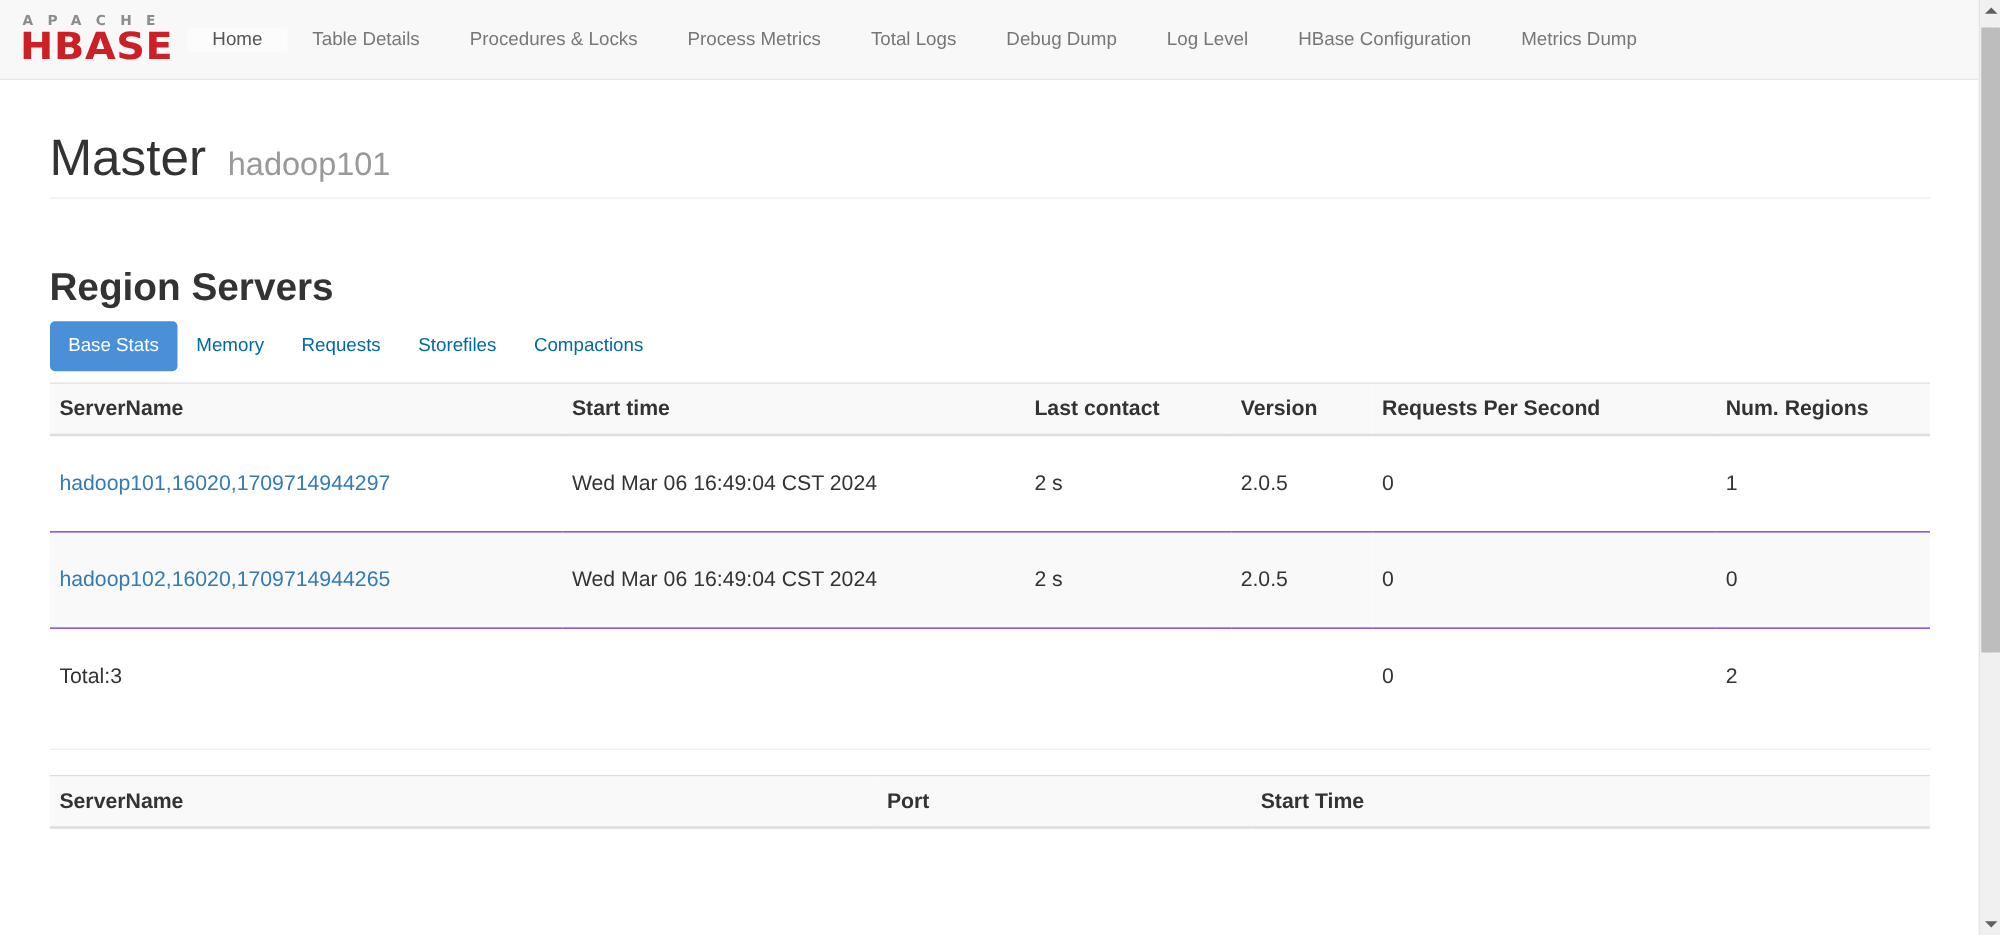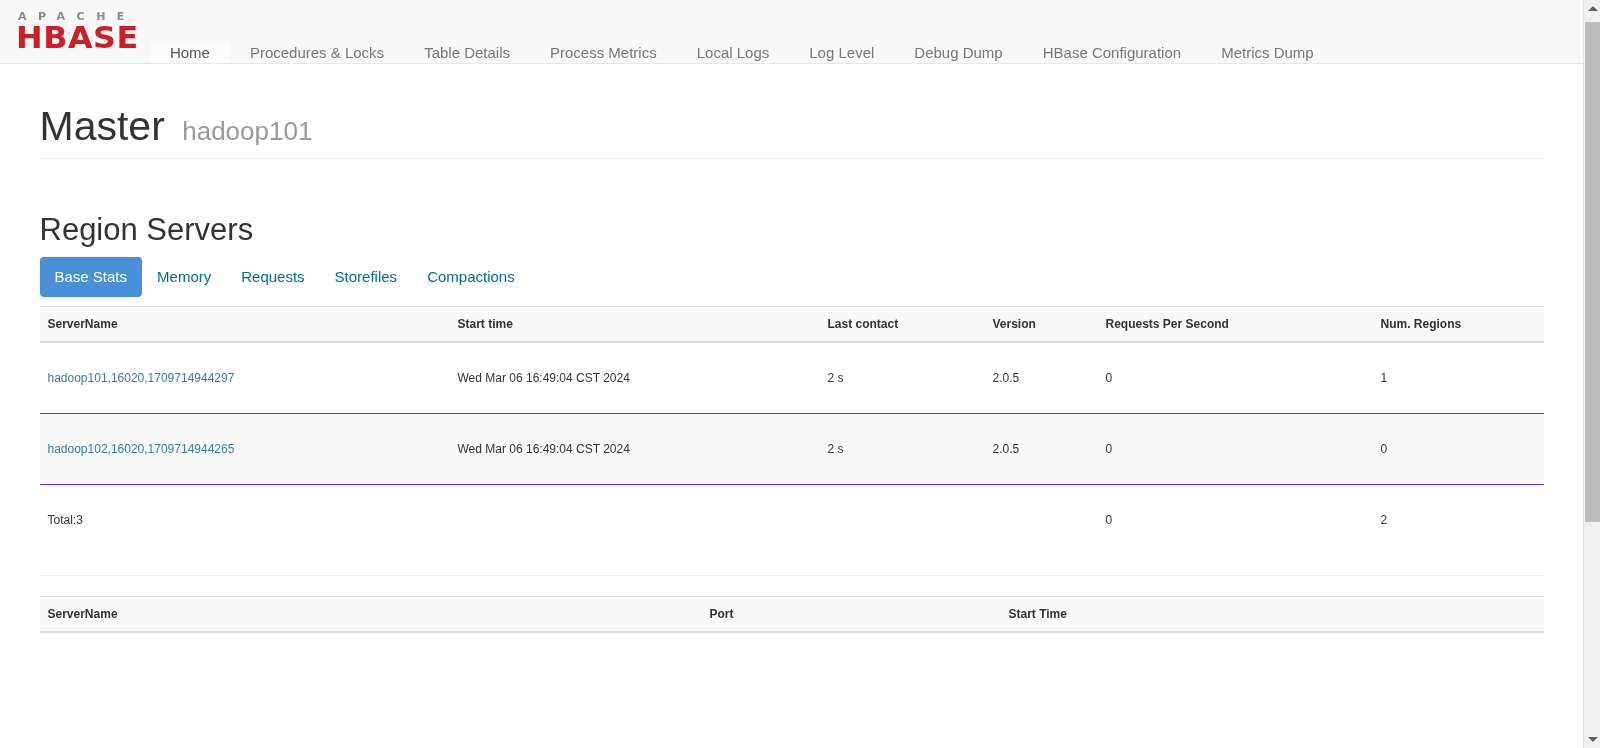--- a/index.html
+++ b/index.html
@@ -85,21 +85,21 @@
     font-family: "DejaVu Sans", sans-serif;
     font-size: 30px;
     font-weight: bold;
     letter-spacing: 0.5px;
     color: #cc2026;
     transform: scaleX(1.06);
     transform-origin: left center;
   }
   .nav-items {
     display: flex;
-    align-items: flex-end;
+    align-items: center;
     list-style: none;
     margin: 0;
     padding: 0;
   }
   .nav-items li { display: flex; }
   .nav-items a {
     display: flex;
     align-items: center;
     padding: 0 20px;
     font-size: 15px;
@@ -132,21 +132,21 @@
   }
   .page-header h1 small {
     font-size: 26px;
     color: #999999;
     font-weight: normal;
     margin-left: 6px;
   }
 
   h2.section-title {
     font-size: 31px;
-    font-weight: normal;
+    font-weight: bold;
     color: #333333;
     margin: 54px 0 10px;
     line-height: 1.1;
   }
 
   hr.divider {
     border: 0;
     border-top: 1px solid #eeeeee;
     margin: 20px 0;
   }
@@ -171,21 +171,21 @@
   .nav-pills li.active a {
     background: #4a90d9;
     color: #ffffff;
   }
 
   
   table.data {
     width: 100%;
     border-collapse: collapse;
     margin-bottom: 20px;
-    font-size: 12px;
+    font-size: 17px;
   }
   table.data th {
     text-align: left;
     font-weight: bold;
     color: #333333;
     padding: 10px 8px;
     border-bottom: 2px solid #dddddd;
     background: #f9f9f9;
     border-top: 1px solid #dddddd;
   }
@@ -223,36 +223,36 @@
   <div class="navbar">
     <a class="brand" href="#">
       <span class="brand-apache">APACHE</span>
       <span class="brand-hbase">HBASE</span>
     </a>
     <ul class="nav-items">
       <li class="active">
         <a href="#">Home</a>
       </li>
       <li>
+        <a href="#">Table Details</a>
+      </li>
+      <li>
         <a href="#">Procedures &amp; Locks</a>
       </li>
       <li>
-        <a href="#">Table Details</a>
-      </li>
-      <li>
         <a href="#">Process Metrics</a>
       </li>
       <li>
-        <a href="#">Local Logs</a>
+        <a href="#">Total Logs</a>
+      </li>
+      <li>
+        <a href="#">Debug Dump</a>
       </li>
       <li>
         <a href="#">Log Level</a>
-      </li>
-      <li>
-        <a href="#">Debug Dump</a>
       </li>
       <li>
         <a href="#">HBase Configuration</a>
       </li>
       <li>
         <a href="#">Metrics Dump</a>
       </li>
     </ul>
   </div>
 

